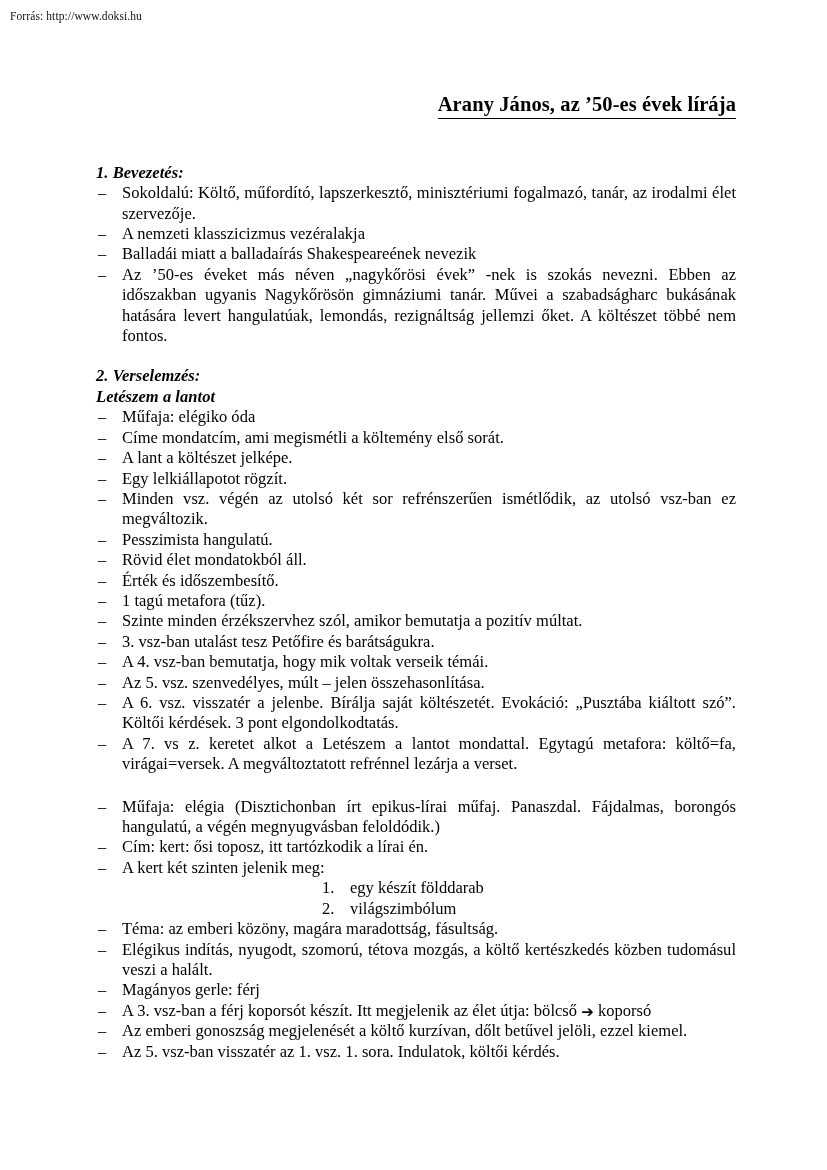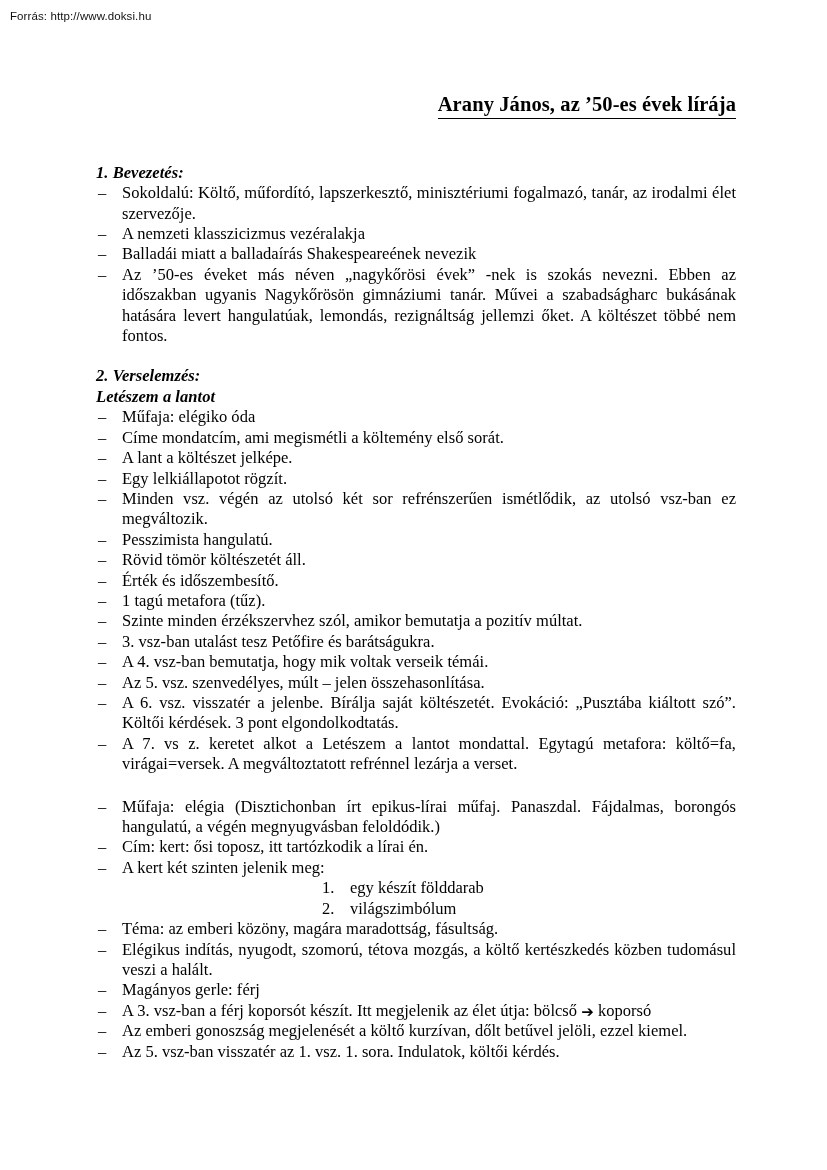--- a/index.html
+++ b/index.html
@@ -16,21 +16,21 @@
     width: 827px;
     height: 1170px;
     background: #ffffff;
     overflow: hidden;
     box-sizing: border-box;
   }
   .source-line {
     position: absolute;
     top: 10px;
     left: 10px;
-    font-family: Liberation Sans, sans-serif;
+    font-family: Liberation Serif, serif;
     font-size: 11.5px;
     color: #111111;
     letter-spacing: 0.1px;
     white-space: nowrap;
   }
   .content {
     position: absolute;
     left: 96px;
     top: 92px;
     width: 640px;
@@ -133,21 +133,21 @@
     <div class="section-head">2. Verselemzés:</div>
     <div class="section-head">Letészem a lantot</div>
 
     <ul class="dashlist">
       <li>Műfaja: elégiko óda</li>
       <li>Címe mondatcím, ami megismétli a költemény első sorát.</li>
       <li>A lant a költészet jelképe.</li>
       <li>Egy lelkiállapotot rögzít.</li>
       <li>Minden vsz. végén az utolsó két sor refrénszerűen ismétlődik, az utolsó vsz-ban ez megváltozik.</li>
       <li>Pesszimista hangulatú.</li>
-      <li>Rövid tömör költészetét áll.</li>
+      <li>Rövid élet mondatokból áll.</li>
       <li>Érték és időszembesítő.</li>
       <li>1 tagú metafora (tűz).</li>
       <li>Szinte minden érzékszervhez szól, amikor bemutatja a pozitív múltat.</li>
       <li>3. vsz-ban utalást tesz Petőfire és barátságukra.</li>
       <li>A 4. vsz-ban bemutatja, hogy mik voltak verseik témái.</li>
       <li>Az 5. vsz. szenvedélyes, múlt – jelen összehasonlítása.</li>
       <li>A 6. vsz. visszatér a jelenbe. Bírálja saját költészetét. Evokáció: „Pusztába kiáltott szó”. Költői kérdések. 3 pont elgondolkodtatás.</li>
       <li>A 7. vs z. keretet alkot a Letészem a lantot mondattal. Egytagú metafora: költő=fa, virágai=versek. A megváltoztatott refrénnel lezárja a verset.</li>
     </ul>
 

